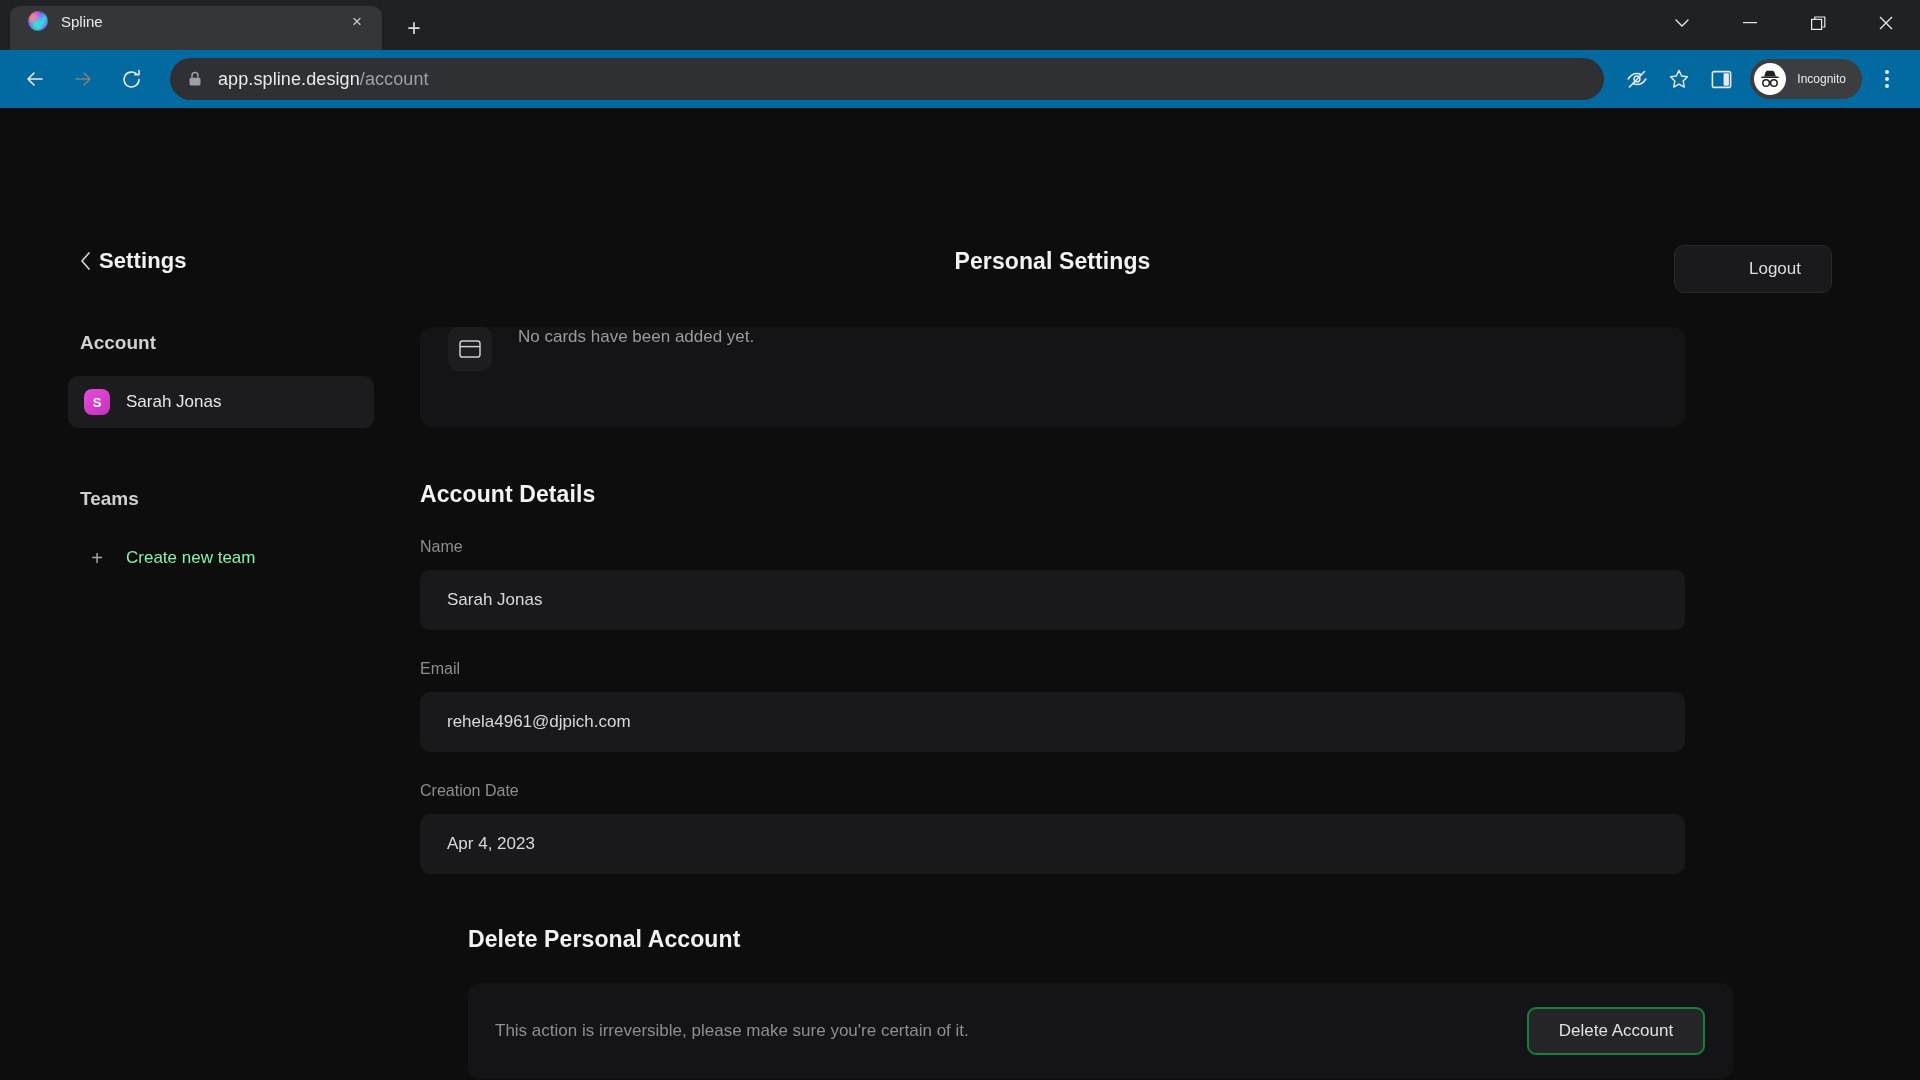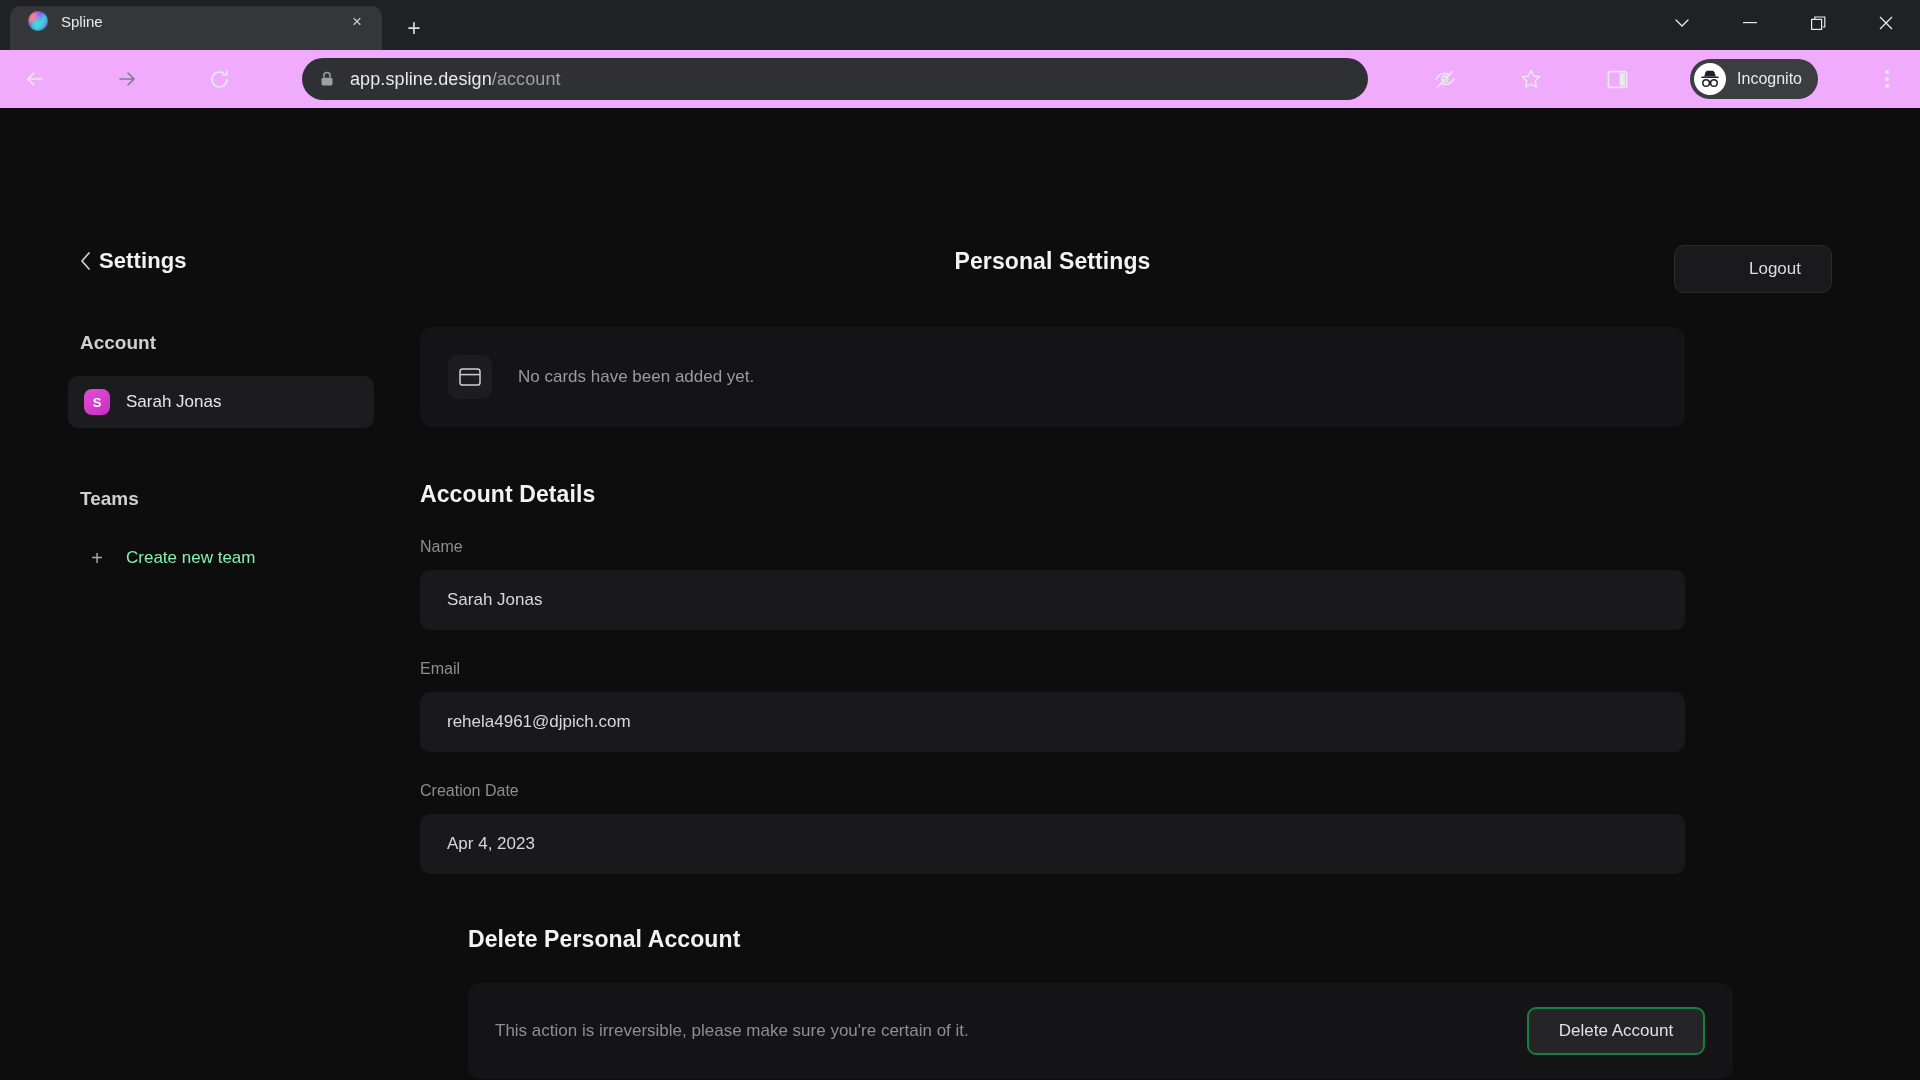--- a/index.html
+++ b/index.html
@@ -104,22 +104,21 @@
     align-items: center;
     justify-content: center;
     color: #e8eaed;
   }
 
   .toolbar {
     height: 58px;
     display: flex;
     align-items: center;
     padding: 0 14px;
-    background: #f0abfc;
-    gap: 44px;
+    background: #0369a1;
   }
 
   .nav-btn {
     width: 42px;
     height: 42px;
     border-radius: 50%;
     display: flex;
     align-items: center;
     justify-content: center;
     margin-right: 6px;
@@ -176,21 +175,21 @@
     border-radius: 50%;
     background: #ffffff;
     display: flex;
     align-items: center;
     justify-content: center;
     flex: 0 0 32px;
   }
 
   .profile-label {
     color: #e8eaed;
-    font-size: 16px;
+    font-size: 12px;
     margin-left: 11px;
     white-space: nowrap;
   }
 
   .menu-dots {
     width: 38px;
     height: 38px;
     display: flex;
     flex-direction: column;
     align-items: center;
@@ -325,21 +324,20 @@
     top: 137px;
     padding-left: 44px;
   }
 
   .card-panel {
     width: 1265px;
     height: 100px;
     background: #141416;
     border-radius: 12px;
     display: flex;
-    align-items: center;
     padding: 0 28px;
     margin-bottom: 54px;
   }
 
   .card-icon-box {
     width: 44px;
     height: 44px;
     border-radius: 10px;
     background: #1d1d20;
     display: flex;

